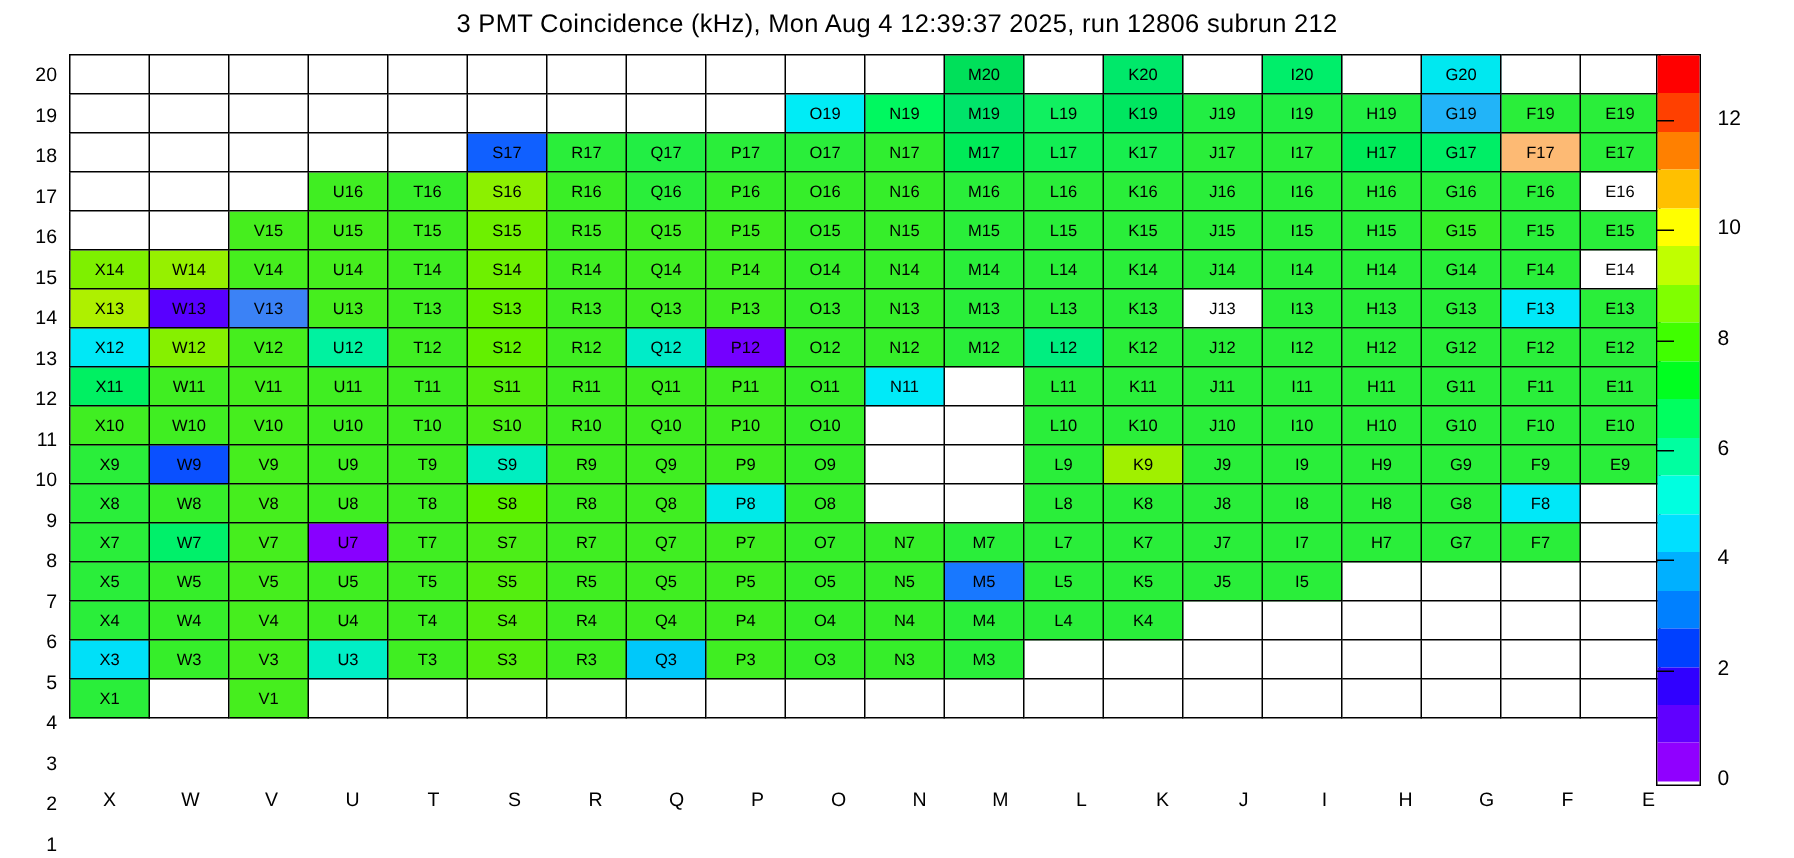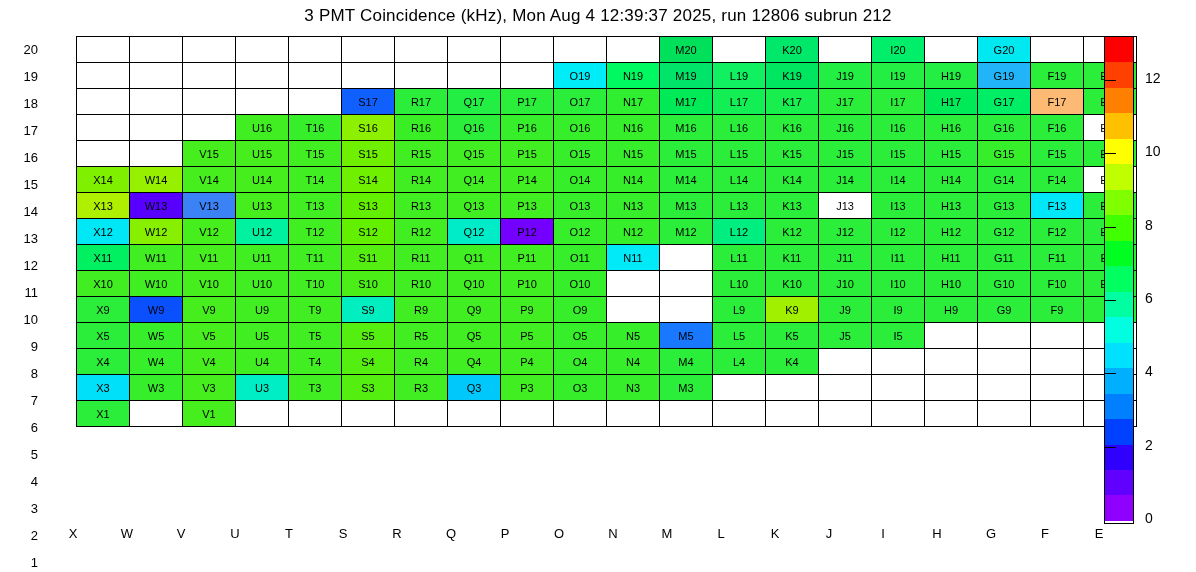--- a/index.html
+++ b/index.html
@@ -8,21 +8,21 @@
     font-family:"Liberation Sans", sans-serif;
     color:#000;overflow:hidden;position:relative;
   }
   #title{
     position:absolute;top:6px;left:0;width:1196px;text-align:center;
     font-size:17px;letter-spacing:0.2px;
   }
   #plot{
     position:absolute;left:46px;top:36px;
   }
-  table.grid{border-collapse:collapse;margin-left:30px;}
+  table.grid{border-collapse:collapse;}
   table.grid td{
     width:52px;height:25px;
     border:1px solid #000;
     text-align:center;vertical-align:middle;
     font-size:11px;
     padding:0;
   }
   table.grid td.empty{background:#ffffff;}
   .rowlabels{position:absolute;left:0;top:36px;}
   .rowlabels div{
@@ -313,20 +313,64 @@
           <td class="empty"></td>
           <td class="empty"></td>
           <td style="background:#2aee3a">L9</td>
           <td style="background:#a0f000">K9</td>
           <td style="background:#2aee3a">J9</td>
           <td style="background:#2aee3a">I9</td>
           <td style="background:#2aee3a">H9</td>
           <td style="background:#2aee3a">G9</td>
           <td style="background:#2aee3a">F9</td>
           <td style="background:#2aee3a">E9</td>
+        </tr>
+        <tr>
+          <td style="background:#2aee3a">X8</td>
+          <td style="background:#36ee2a">W8</td>
+          <td style="background:#46ee1e">V8</td>
+          <td style="background:#40ee22">U8</td>
+          <td style="background:#40ee22">T8</td>
+          <td style="background:#5cf000">S8</td>
+          <td style="background:#40ee22">R8</td>
+          <td style="background:#40ee22">Q8</td>
+          <td style="background:#00eae8">P8</td>
+          <td style="background:#36ee2a">O8</td>
+          <td class="empty"></td>
+          <td class="empty"></td>
+          <td style="background:#2aee3a">L8</td>
+          <td style="background:#2aee3a">K8</td>
+          <td style="background:#2aee3a">J8</td>
+          <td style="background:#2aee3a">I8</td>
+          <td style="background:#2aee3a">H8</td>
+          <td style="background:#2aee3a">G8</td>
+          <td style="background:#00e8f8">F8</td>
+          <td class="empty"></td>
+        </tr>
+        <tr>
+          <td style="background:#2aee3a">X7</td>
+          <td style="background:#00f06a">W7</td>
+          <td style="background:#46ee1e">V7</td>
+          <td style="background:#8800ff">U7</td>
+          <td style="background:#40ee22">T7</td>
+          <td style="background:#4cee18">S7</td>
+          <td style="background:#40ee22">R7</td>
+          <td style="background:#40ee22">Q7</td>
+          <td style="background:#40ee22">P7</td>
+          <td style="background:#36ee2a">O7</td>
+          <td style="background:#36ee2a">N7</td>
+          <td style="background:#2aee3a">M7</td>
+          <td style="background:#2aee3a">L7</td>
+          <td style="background:#2aee3a">K7</td>
+          <td style="background:#2aee3a">J7</td>
+          <td style="background:#2aee3a">I7</td>
+          <td style="background:#2aee3a">H7</td>
+          <td style="background:#2aee3a">G7</td>
+          <td style="background:#2aee3a">F7</td>
+          <td class="empty"></td>
         </tr>
         <tr>
           <td style="background:#2aee3a">X5</td>
           <td style="background:#36ee2a">W5</td>
           <td style="background:#46ee1e">V5</td>
           <td style="background:#40ee22">U5</td>
           <td style="background:#40ee22">T5</td>
           <td style="background:#54ee10">S5</td>
           <td style="background:#40ee22">R5</td>
           <td style="background:#40ee22">Q5</td>

